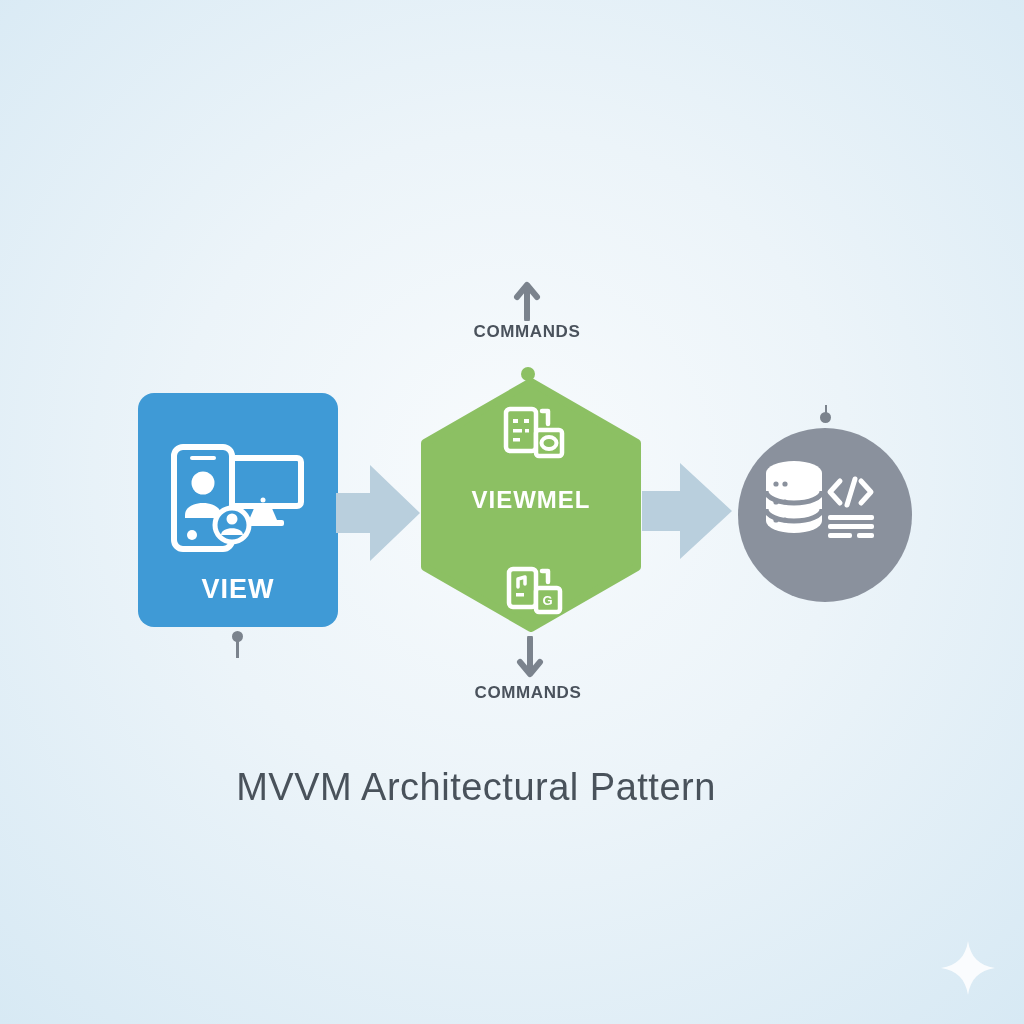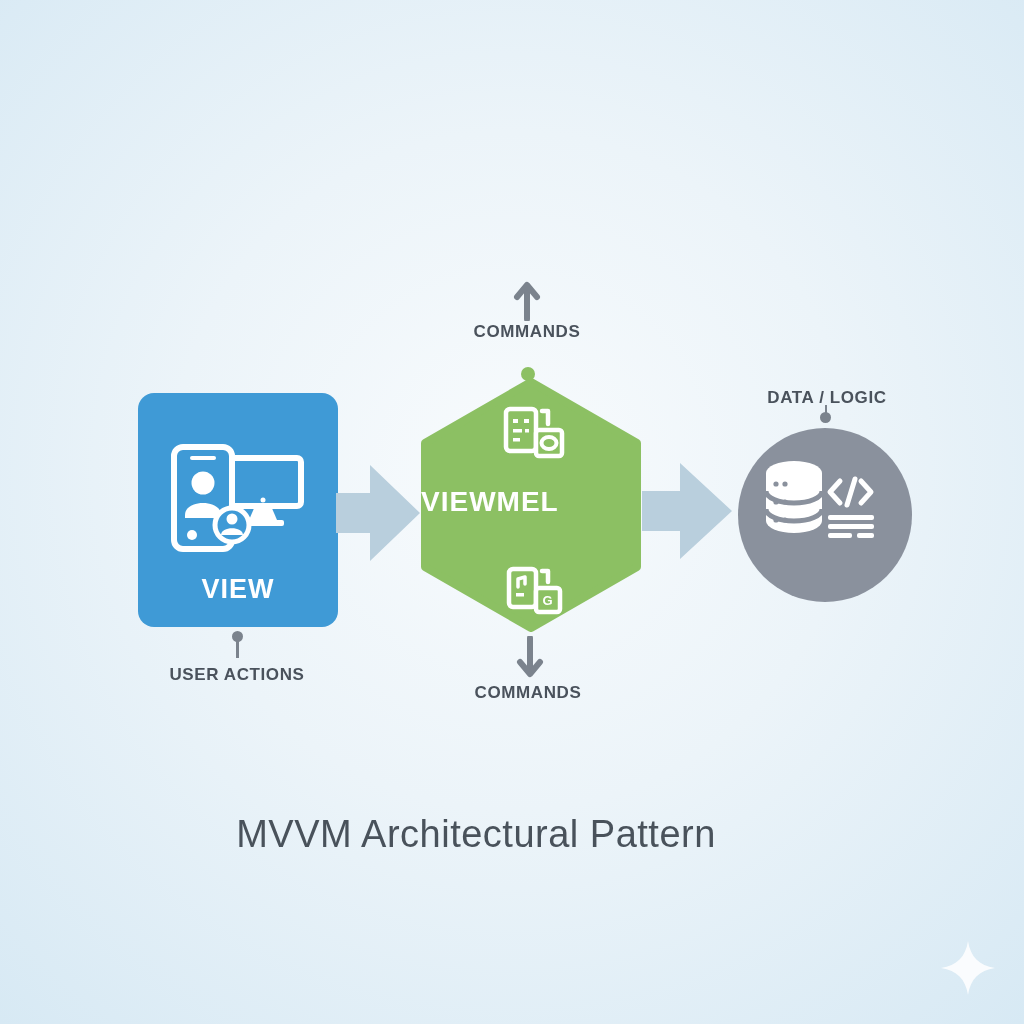--- a/index.html
+++ b/index.html
@@ -23,22 +23,22 @@
   }
   .view-box .node-label{top:181px;font-size:27px;}
   .view-icon{position:absolute;left:30px;top:50px;}
   
   .flow-arrow polygon{fill:var(--flow-arrow-blue,#b9cfdd);}
   
   .hex-wrap{position:absolute;left:421px;top:378px;width:220px;height:254px;}
   .hex-shape{fill:var(--viewmodel-green,#8cc063);stroke:var(--viewmodel-green,#8cc063);
     stroke-width:8;stroke-linejoin:round;}
   .hex-label{
-    position:absolute;left:0;top:108px;width:100%;
-    color:#fff;font-weight:bold;font-size:28px;letter-spacing:1px;
+    position:absolute;left:0;top:108px;width:100%;text-align:center;
+    color:#fff;font-weight:bold;font-size:24px;letter-spacing:1px;
   }
   .hex-icon-top{position:absolute;left:82px;top:28px;}
   .hex-icon-bottom{position:absolute;left:85px;top:188px;}
   
   .model-circle{
     position:absolute;left:738px;top:428px;width:174px;height:174px;
     background:var(--model-gray,#8a919d);border-radius:50%;
   }
   .model-circle .node-label{top:115px;font-size:27px;}
   .model-icon{position:absolute;left:24px;top:31px;}
@@ -56,21 +56,21 @@
     position:absolute;text-align:center;color:var(--label-text,#4a525c);
     font-size:17px;font-weight:bold;letter-spacing:0.6px;line-height:21px;
   }
   .ann-top{left:417px;top:321px;width:220px;}
   .ann-bottom{left:418px;top:682px;width:220px;}
   .ann-user{left:127px;top:664px;width:220px;}
   .ann-data{left:717px;top:387px;width:220px;}
   
   .title{
     position:absolute;left:0;top:766px;width:952px;text-align:center;
-    color:#49525b;font-size:38px;font-weight:500;letter-spacing:0.5px;margin-top:47px;
+    color:#49525b;font-size:38px;font-weight:500;letter-spacing:0.5px;
   }
   
   .sw{stroke:#fff;fill:none;stroke-linecap:round;stroke-linejoin:round;}
   .fw{fill:#fff;}
   .fblue{fill:var(--view-blue,#3f9ad6);}
   .fgreen{fill:var(--viewmodel-green,#8cc063);}
   .fgray{fill:var(--model-gray,#8a919d);}
   .sgray{stroke:var(--model-gray,#8a919d);fill:none;}
   .sparkle{fill:rgba(255,255,255,0.85);}
 </style>
@@ -92,21 +92,20 @@
       <circle class="fw" cx="24" cy="92" r="5"></circle>
       <circle class="fblue sw" cx="64" cy="82" r="17" stroke-width="5"></circle>
       <circle class="fw" cx="64" cy="76" r="5.5"></circle>
       <path class="fw" d="M53,92 C53,83 75,83 75,92 Z"></path>
     </svg>
     <div class="node-label">VIEW</div>
   </div>
 
   <div class="pin-dot abs" style="left:232px;top:631px;width:11px;height:11px;"></div>
   <div class="pin-stem abs" style="left:235.5px;top:641px;width:3.5px;height:17px;"></div>
-  <div class="annotation ann-user">USER ACTIONS</div>
 
   <svg class="flow-arrow abs" style="left:336px;top:457px;" width="86" height="112" viewBox="0 0 86 112">
     <polygon points="0,36 34,36 34,8 84,56 34,104 34,76 0,76"></polygon>
   </svg>
 
   <div class="hex-wrap">
     <svg width="220" height="254" viewBox="0 0 220 254">
       <polygon class="hex-shape" points="110,4 216,65 216,189 110,250 4,189 4,65"></polygon>
     </svg>
     <svg class="hex-icon-top" width="62" height="58" viewBox="0 0 62 58">
@@ -143,21 +142,20 @@
   <svg class="connector-arrow abs" style="left:514px;top:636px;" width="32" height="44" viewBox="0 0 32 44">
     <path d="M16,2 L16,36"></path>
     <polyline points="6,26 16,38 26,26"></polyline>
   </svg>
   <div class="annotation ann-bottom">COMMANDS</div>
 
   <svg class="flow-arrow abs" style="left:642px;top:455px;" width="92" height="112" viewBox="0 0 92 112">
     <polygon points="0,36 38,36 38,8 90,56 38,104 38,76 0,76"></polygon>
   </svg>
 
-  <div class="annotation ann-data">DATA / LOGIC</div>
   <div class="pin-stem abs" style="left:824.5px;top:405px;width:2.5px;height:10px;"></div>
   <div class="pin-dot abs" style="left:820px;top:412px;width:11px;height:11px;"></div>
 
   <div class="model-circle">
     <svg class="model-icon" width="120" height="92" viewBox="0 0 120 92">
       <g transform="translate(4,2)">
         <path class="fw" d="M0,12 v48 a28,12 0 0 0 56,0 v-48 z"></path>
         <ellipse class="fw" cx="28" cy="12" rx="28" ry="12"></ellipse>
         <path class="sgray" d="M0,30 a28,12 0 0 0 56,0" stroke-width="5"></path>
         <path class="sgray" d="M0,48 a28,12 0 0 0 56,0" stroke-width="5"></path>

